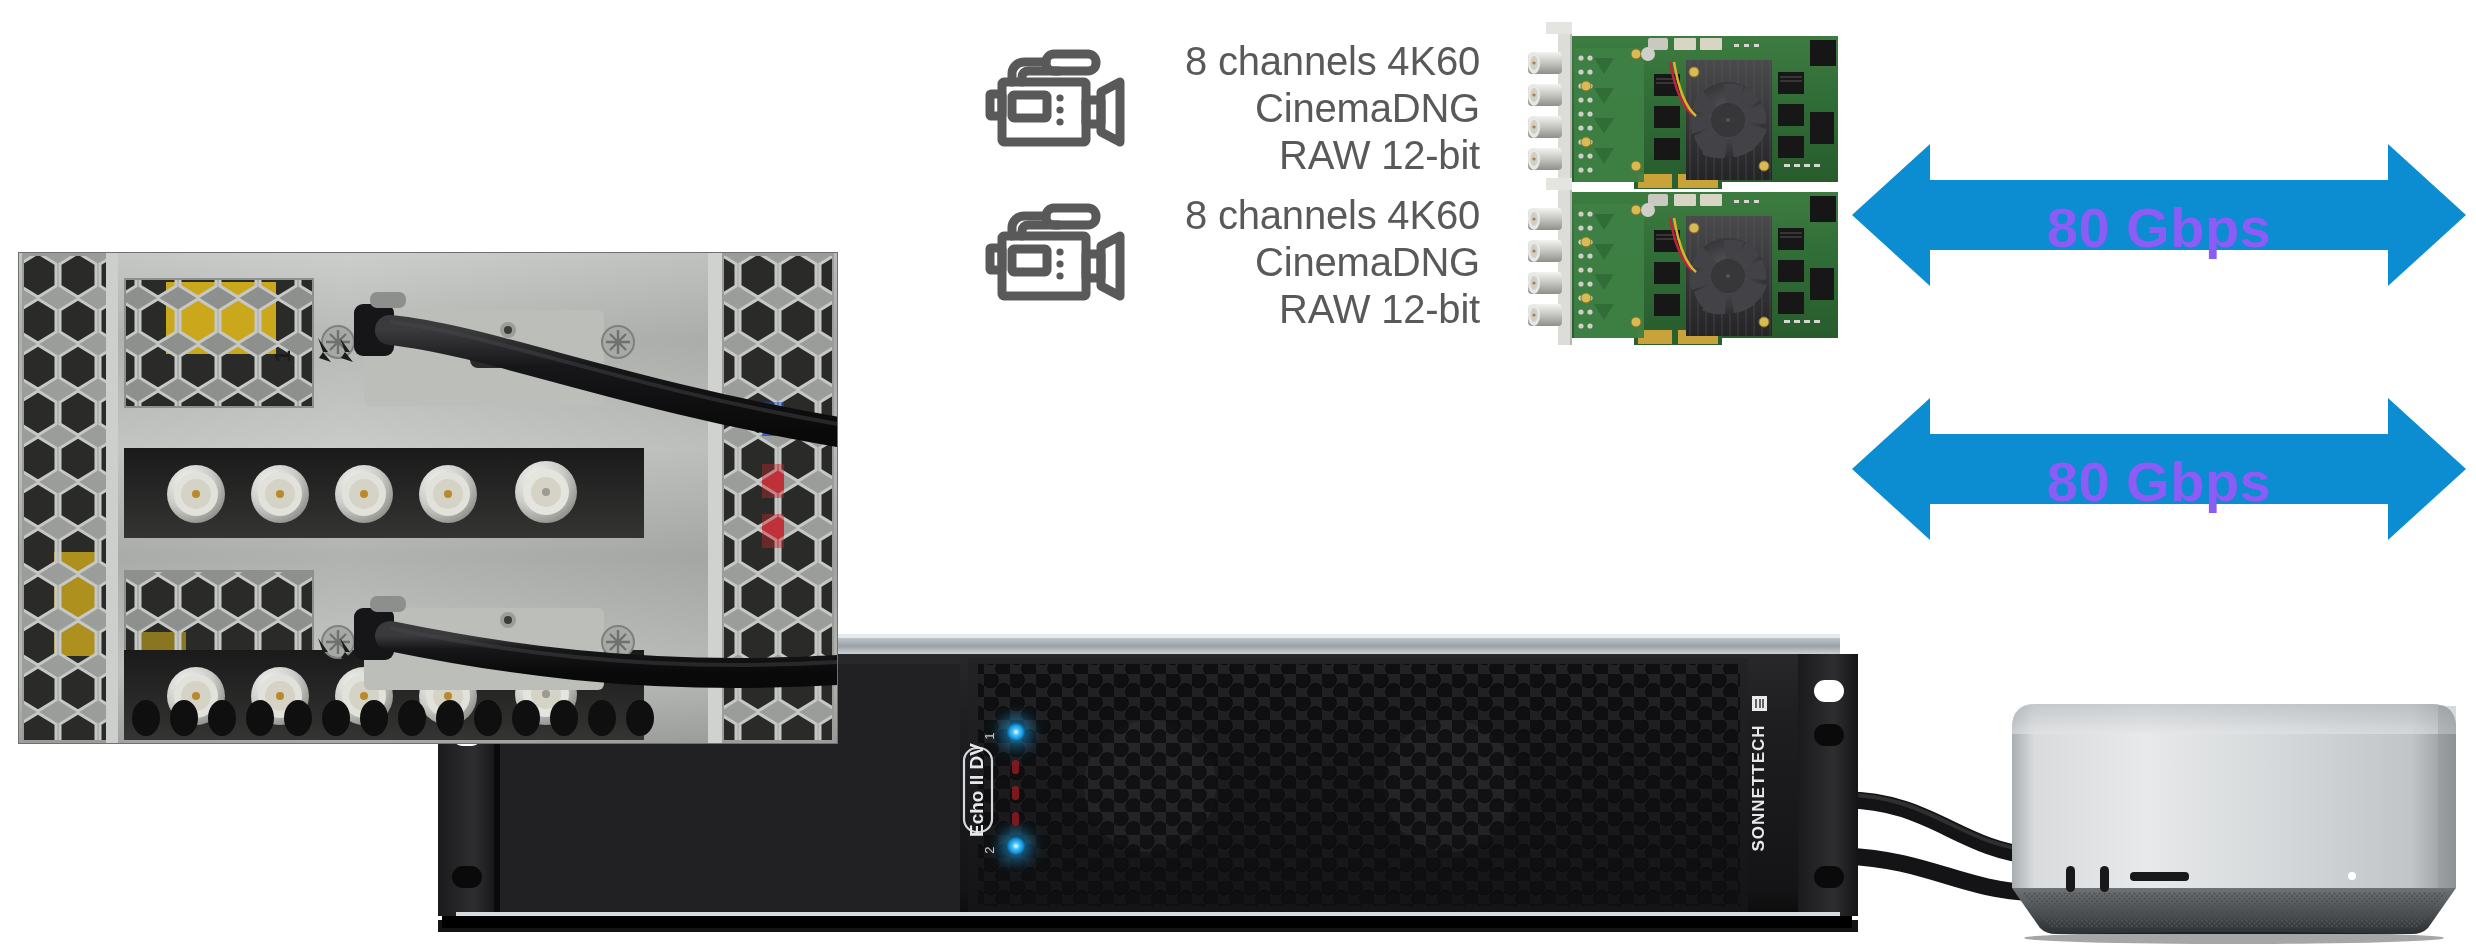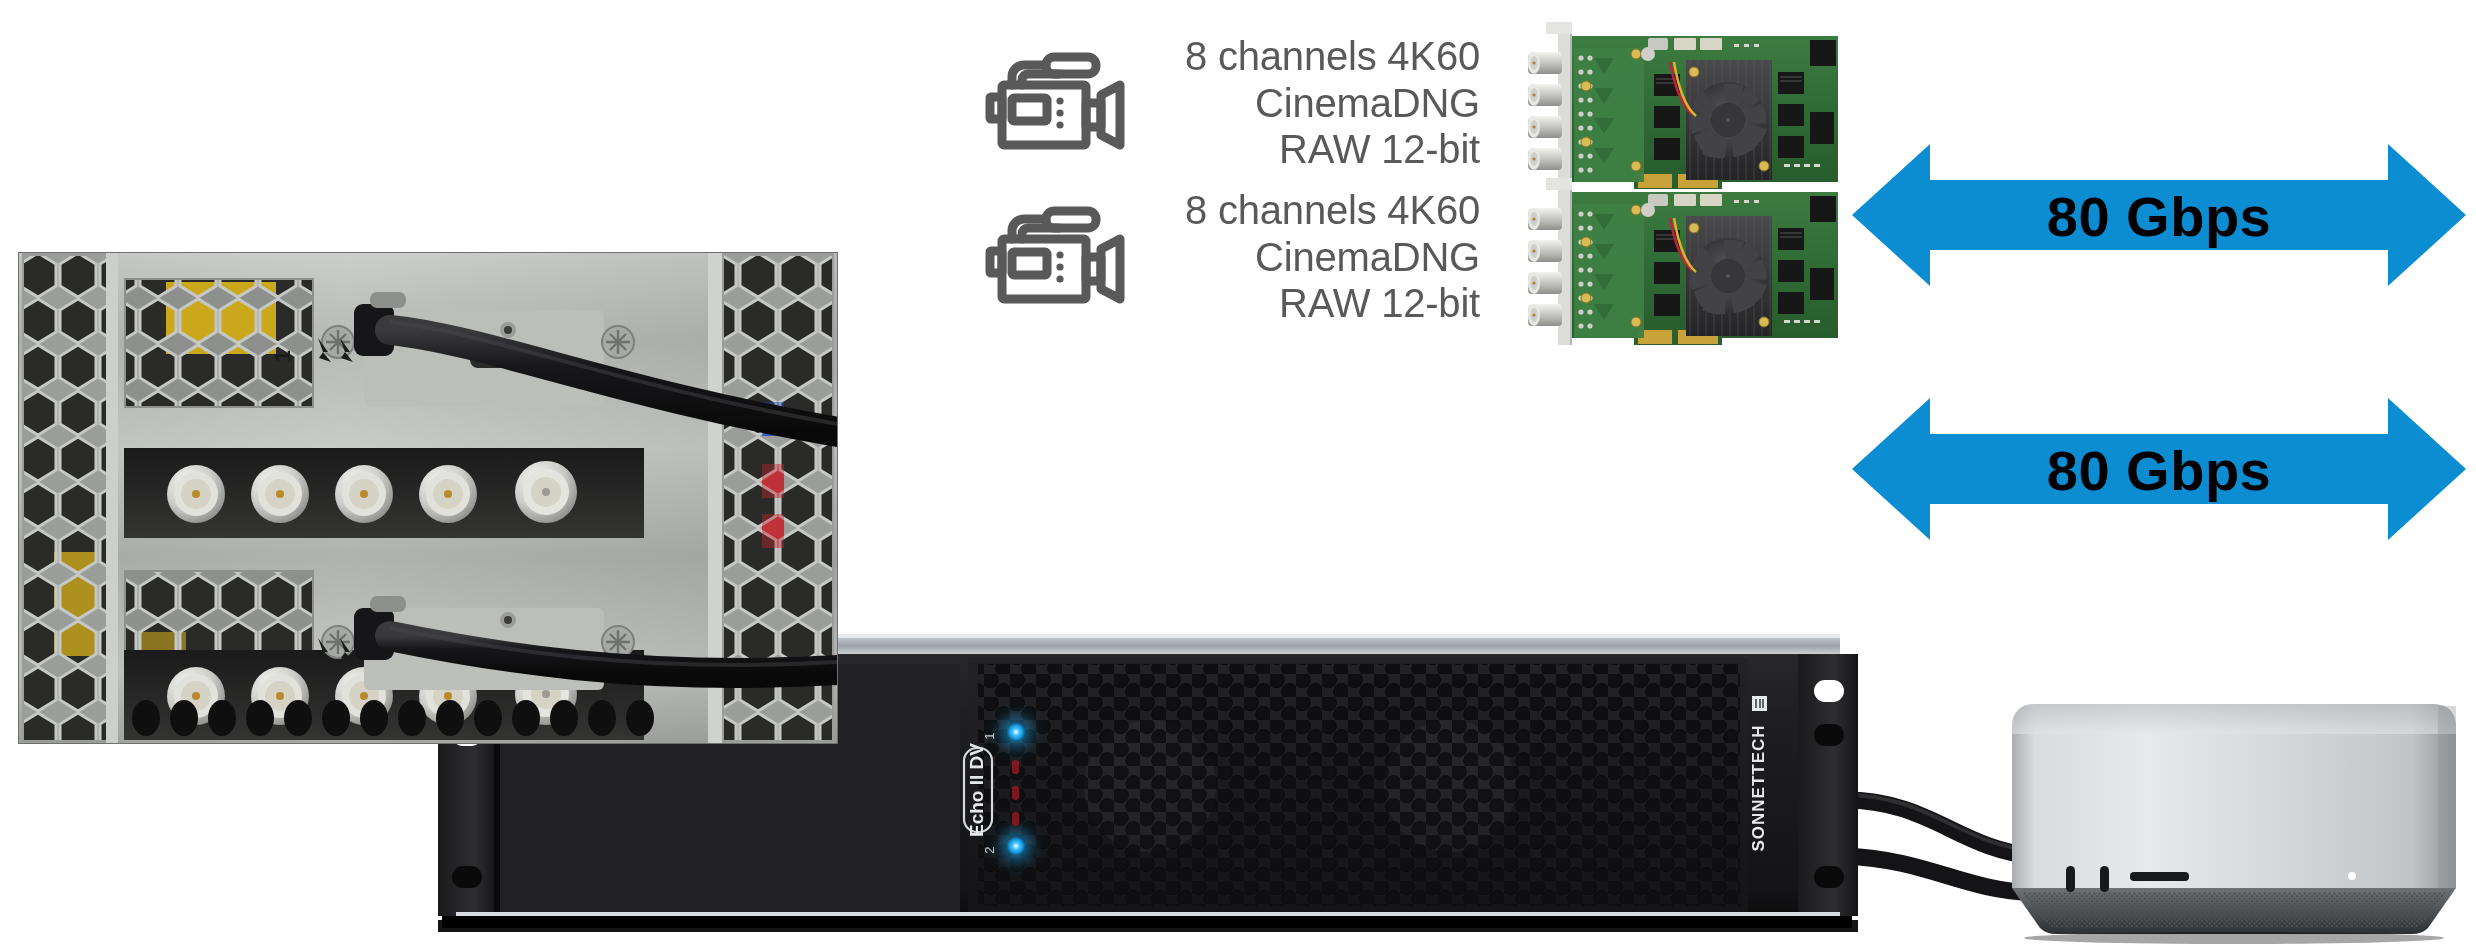--- a/index.html
+++ b/index.html
@@ -5,35 +5,35 @@
 <style>
   html,body{margin:0;padding:0;background:#ffffff;}
   body{
     width:2476px;height:948px;position:relative;overflow:hidden;
     font-family:"Liberation Sans","DejaVu Sans",sans-serif;
     background:#ffffff;
   }
   .stage{position:absolute;left:0;top:0;width:2476px;height:948px;}
 
   
-  .spec{position:absolute;display:flex;align-items:center;}
+  .spec{position:absolute;display:flex;align-items:flex-start;}
   .spec-text{
     text-align:right;color:#595959;
     font-size:40px;line-height:1.17;font-weight:400;
     letter-spacing:-0.2px;white-space:nowrap;
   }
   .cam-icon{width:175px;height:125px;flex:0 0 auto;margin-right:26px;}
 
   
   .arrow{position:absolute;}
   .arrow svg{display:block;}
   .arrow-label{
-    position:absolute;left:0;top:1px;width:100%;height:100%;
+    position:absolute;left:0;top:12px;width:100%;height:100%;
     display:flex;align-items:center;justify-content:center;
-    color:#000000;font-weight:bold;font-size:56px;letter-spacing:0.5px;
+    color:#8b5cf6;font-weight:bold;font-size:56px;letter-spacing:0.5px;
     text-shadow:0 0 1px rgba(0,0,0,.06);
   }
 
   
   .pcie{position:absolute;}
   .pcie svg{display:block;}
 
   
   .chassis{position:absolute;}
   .chassis svg{display:block;}

